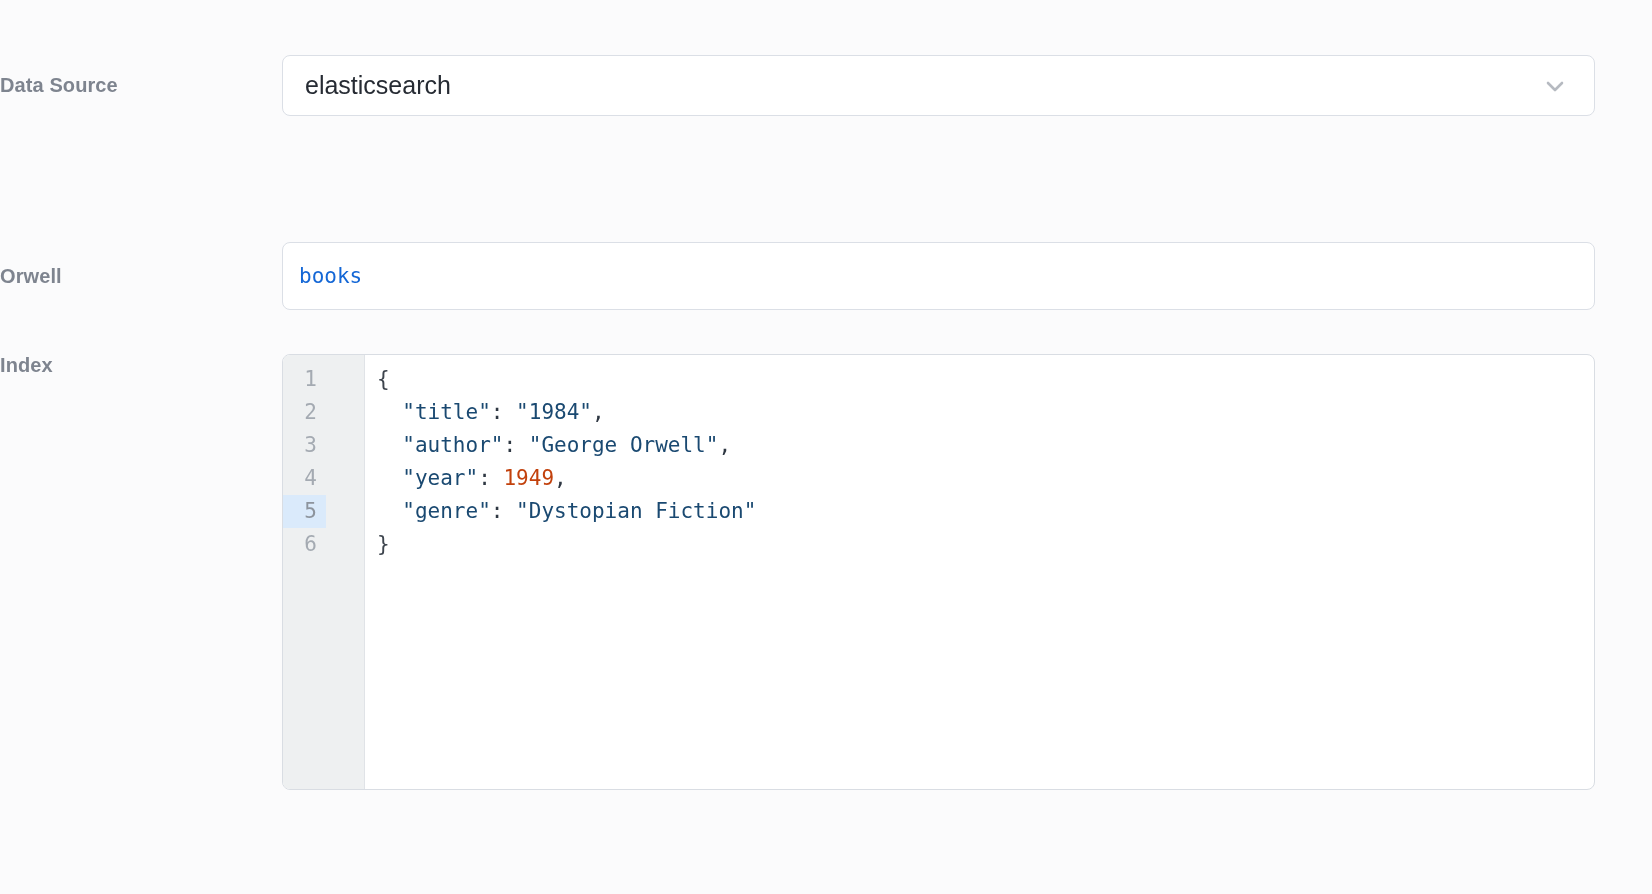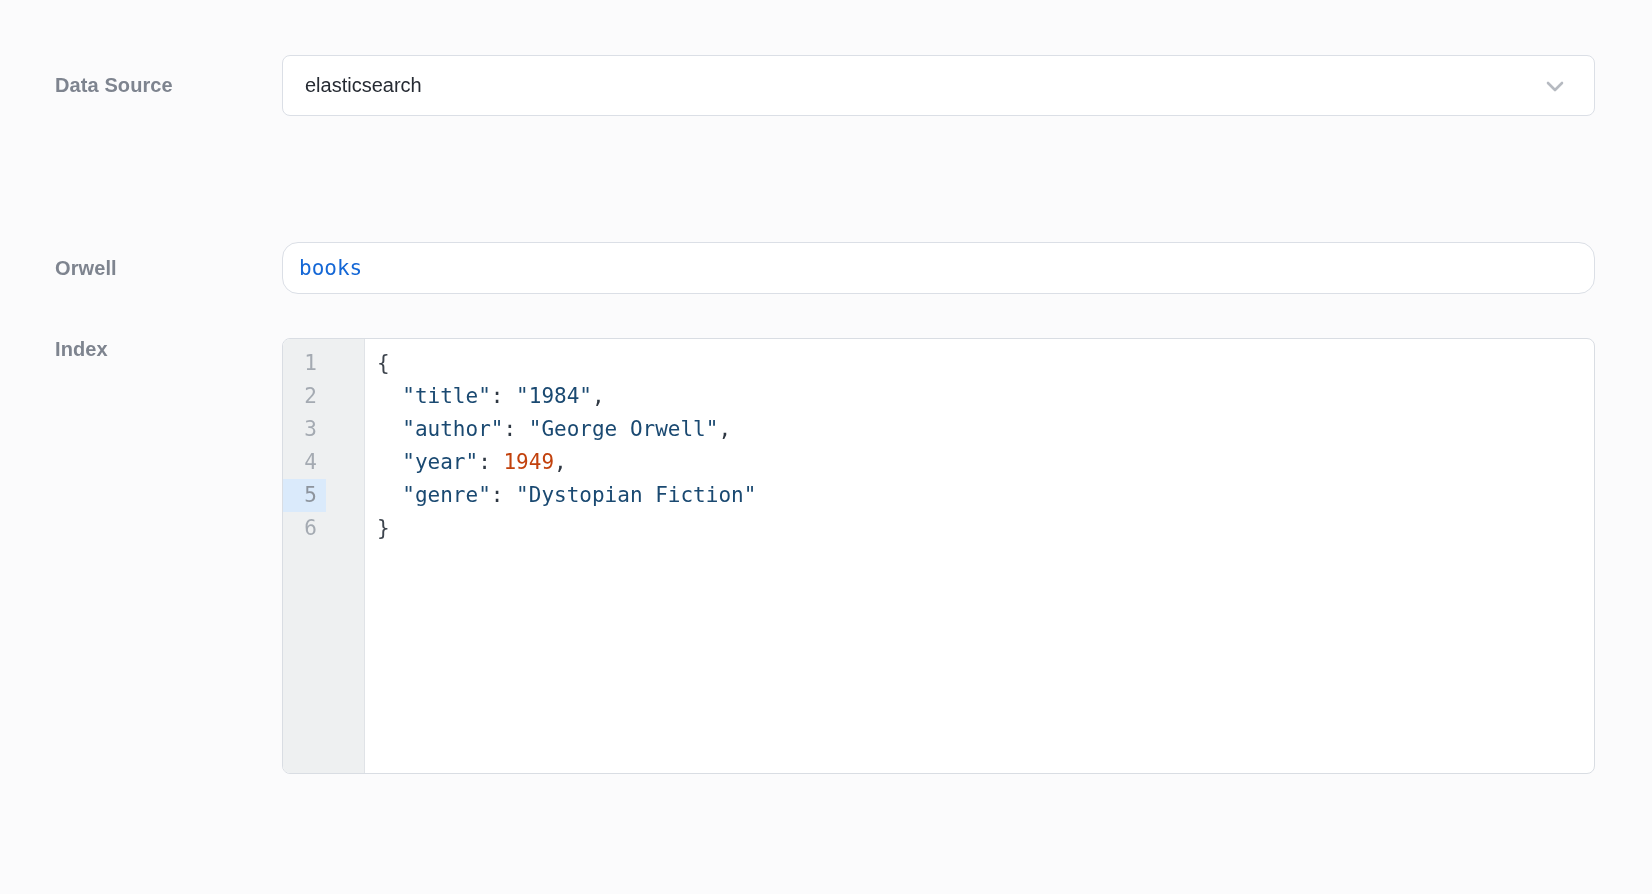--- a/index.html
+++ b/index.html
@@ -12,21 +12,20 @@
     padding: 55px 57px 0 0;
   }
   .row {
     display: flex;
     align-items: center;
   }
   .row.top-align { align-items: flex-start; }
   .label-col {
     width: 282px;
     flex: 0 0 282px;
-    padding-left: 55px;
   }
   .field-label {
     font-size: 20px;
     font-weight: 600;
     color: #7e848f;
     letter-spacing: 0.1px;
   }
   .row.top-align .field-label { padding-top: 10px; }
   .field-col { flex: 1 1 auto; min-width: 0; }
 
@@ -36,43 +35,43 @@
     height: 61px;
     background: #ffffff;
     border: 1px solid #dbdfe6;
     border-radius: 8px;
     display: flex;
     align-items: center;
     padding: 0 56px 0 22px;
     cursor: pointer;
   }
   .select-value {
-    font-size: 20px;
+    font-size: 25px;
     color: #262b33;
     white-space: nowrap;
     overflow: hidden;
   }
   .chevron {
     position: absolute;
     right: 26px;
     top: 50%;
     transform: translateY(-50%);
     width: 26px;
     height: 26px;
     display: flex;
     align-items: center;
     justify-content: center;
   }
 
   
   .text-input {
-    height: 52px;
+    height: 68px;
     background: #ffffff;
     border: 1px solid #dbdfe6;
-    border-radius: 16px;
+    border-radius: 8px;
     display: flex;
     align-items: center;
     padding: 0 16px;
   }
   .text-input .input-value {
     font-family: "DejaVu Sans Mono", "Liberation Mono", monospace;
     font-size: 21px;
     color: #1467d6;
   }
 

